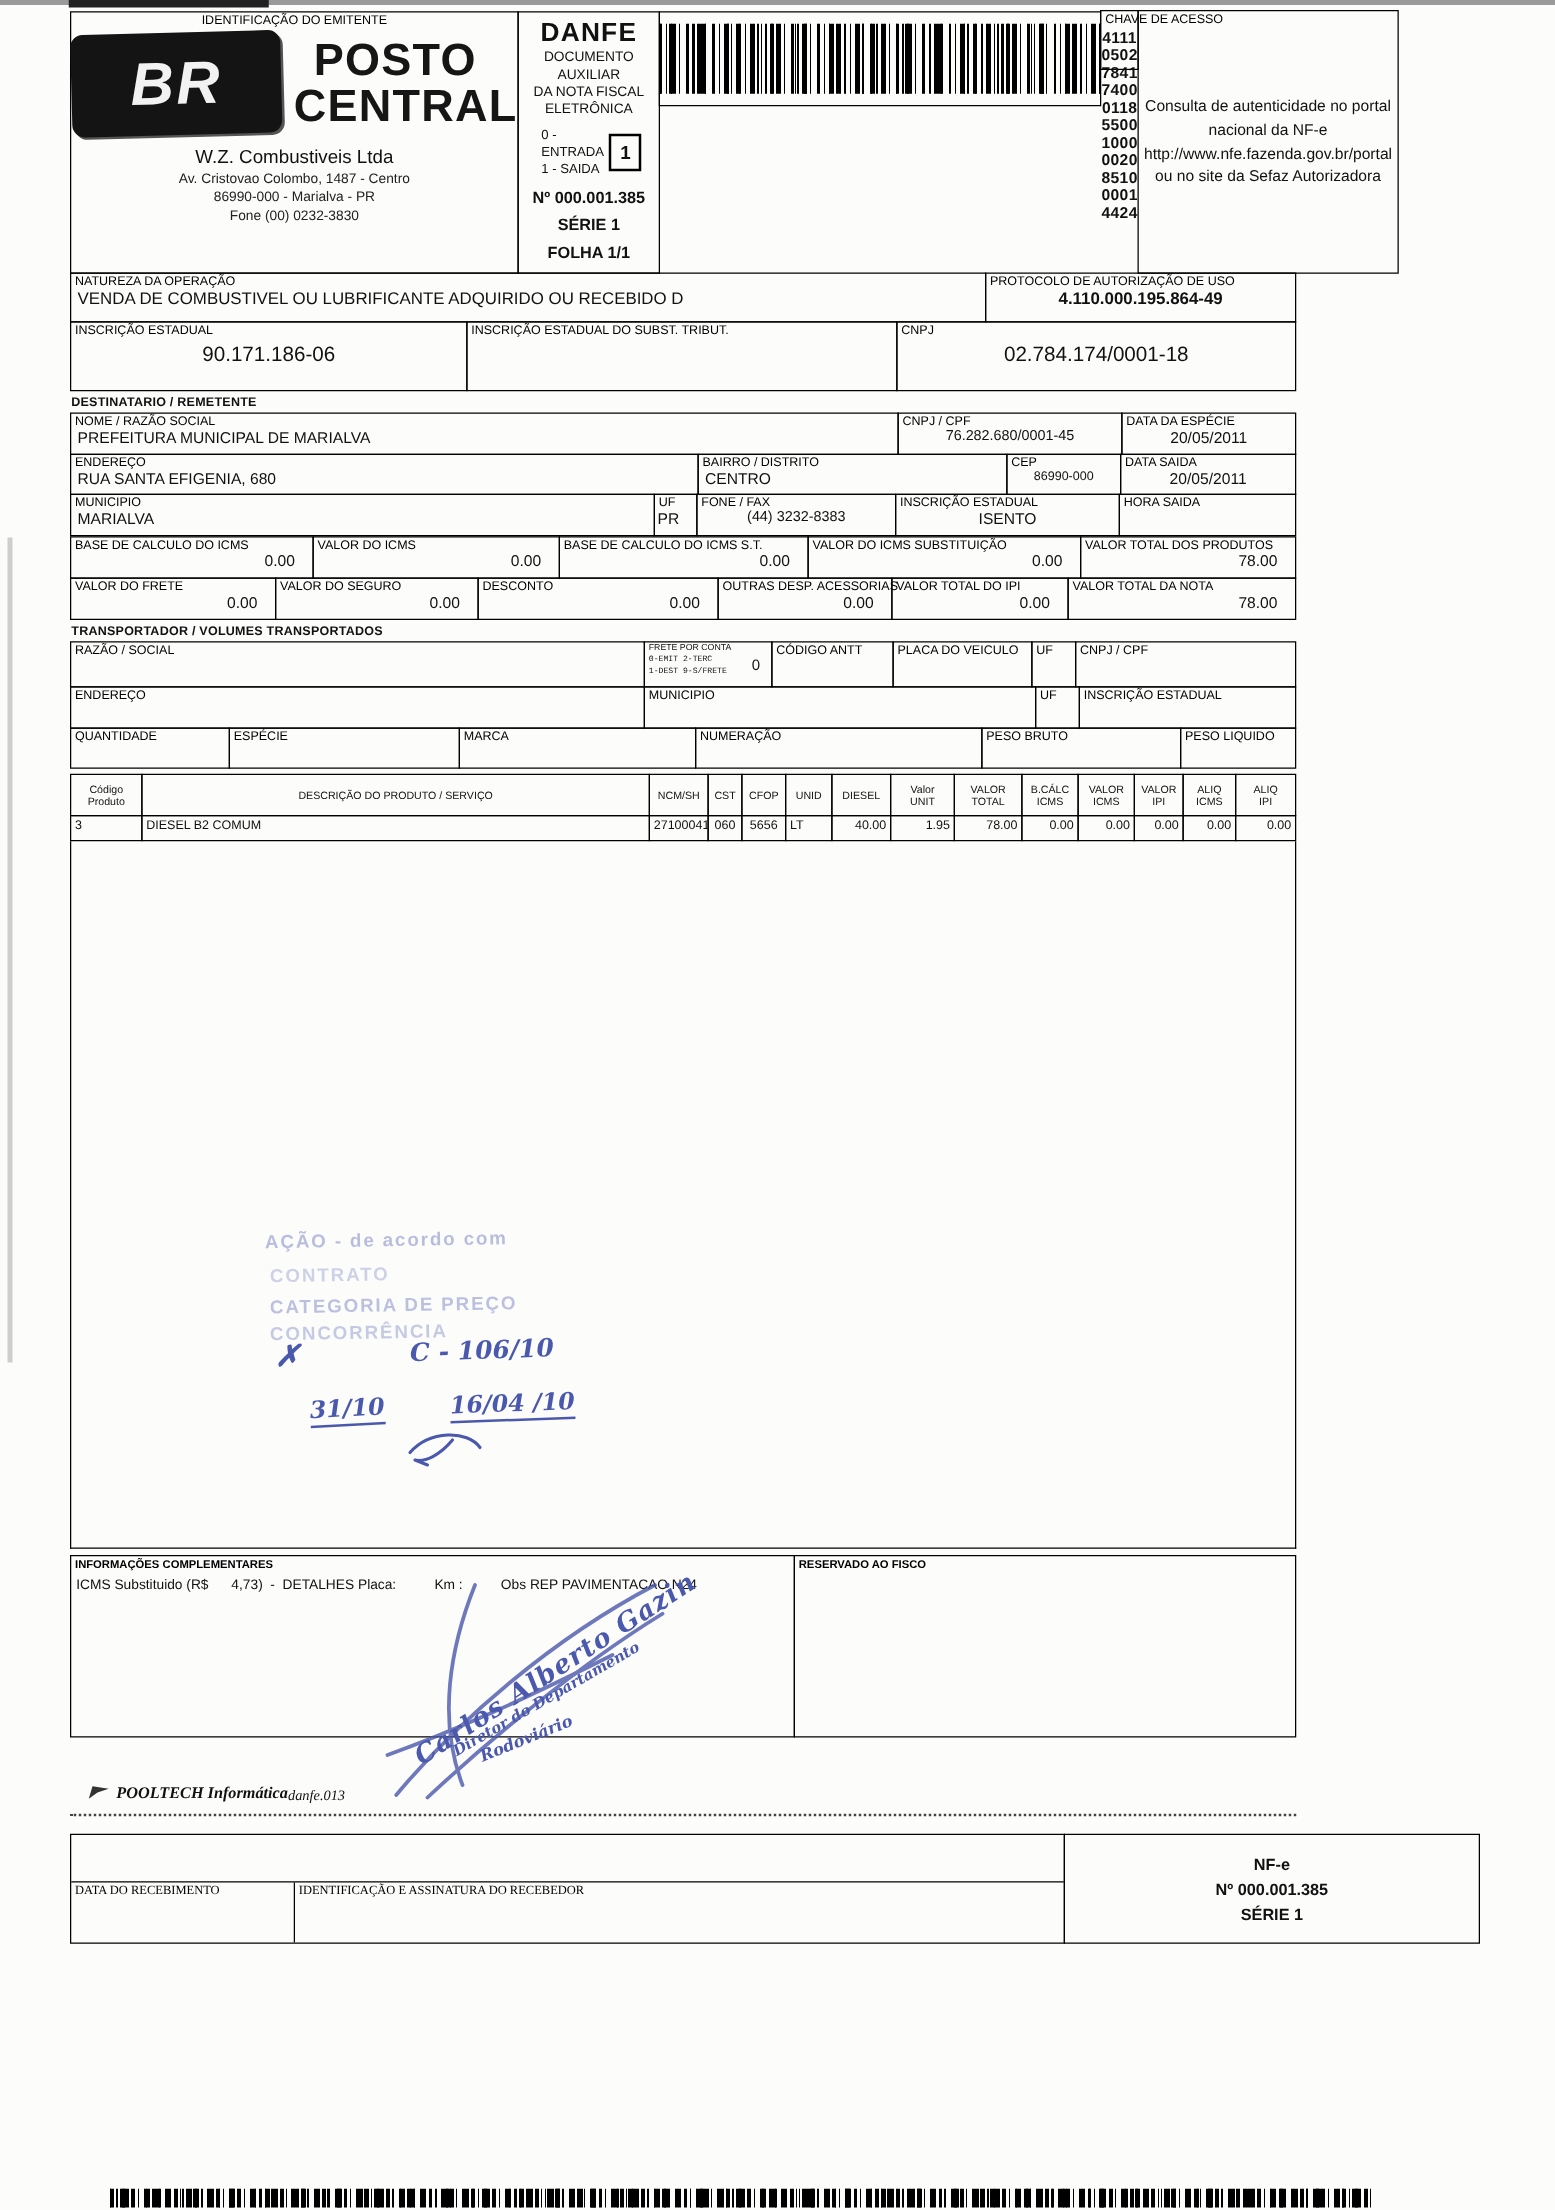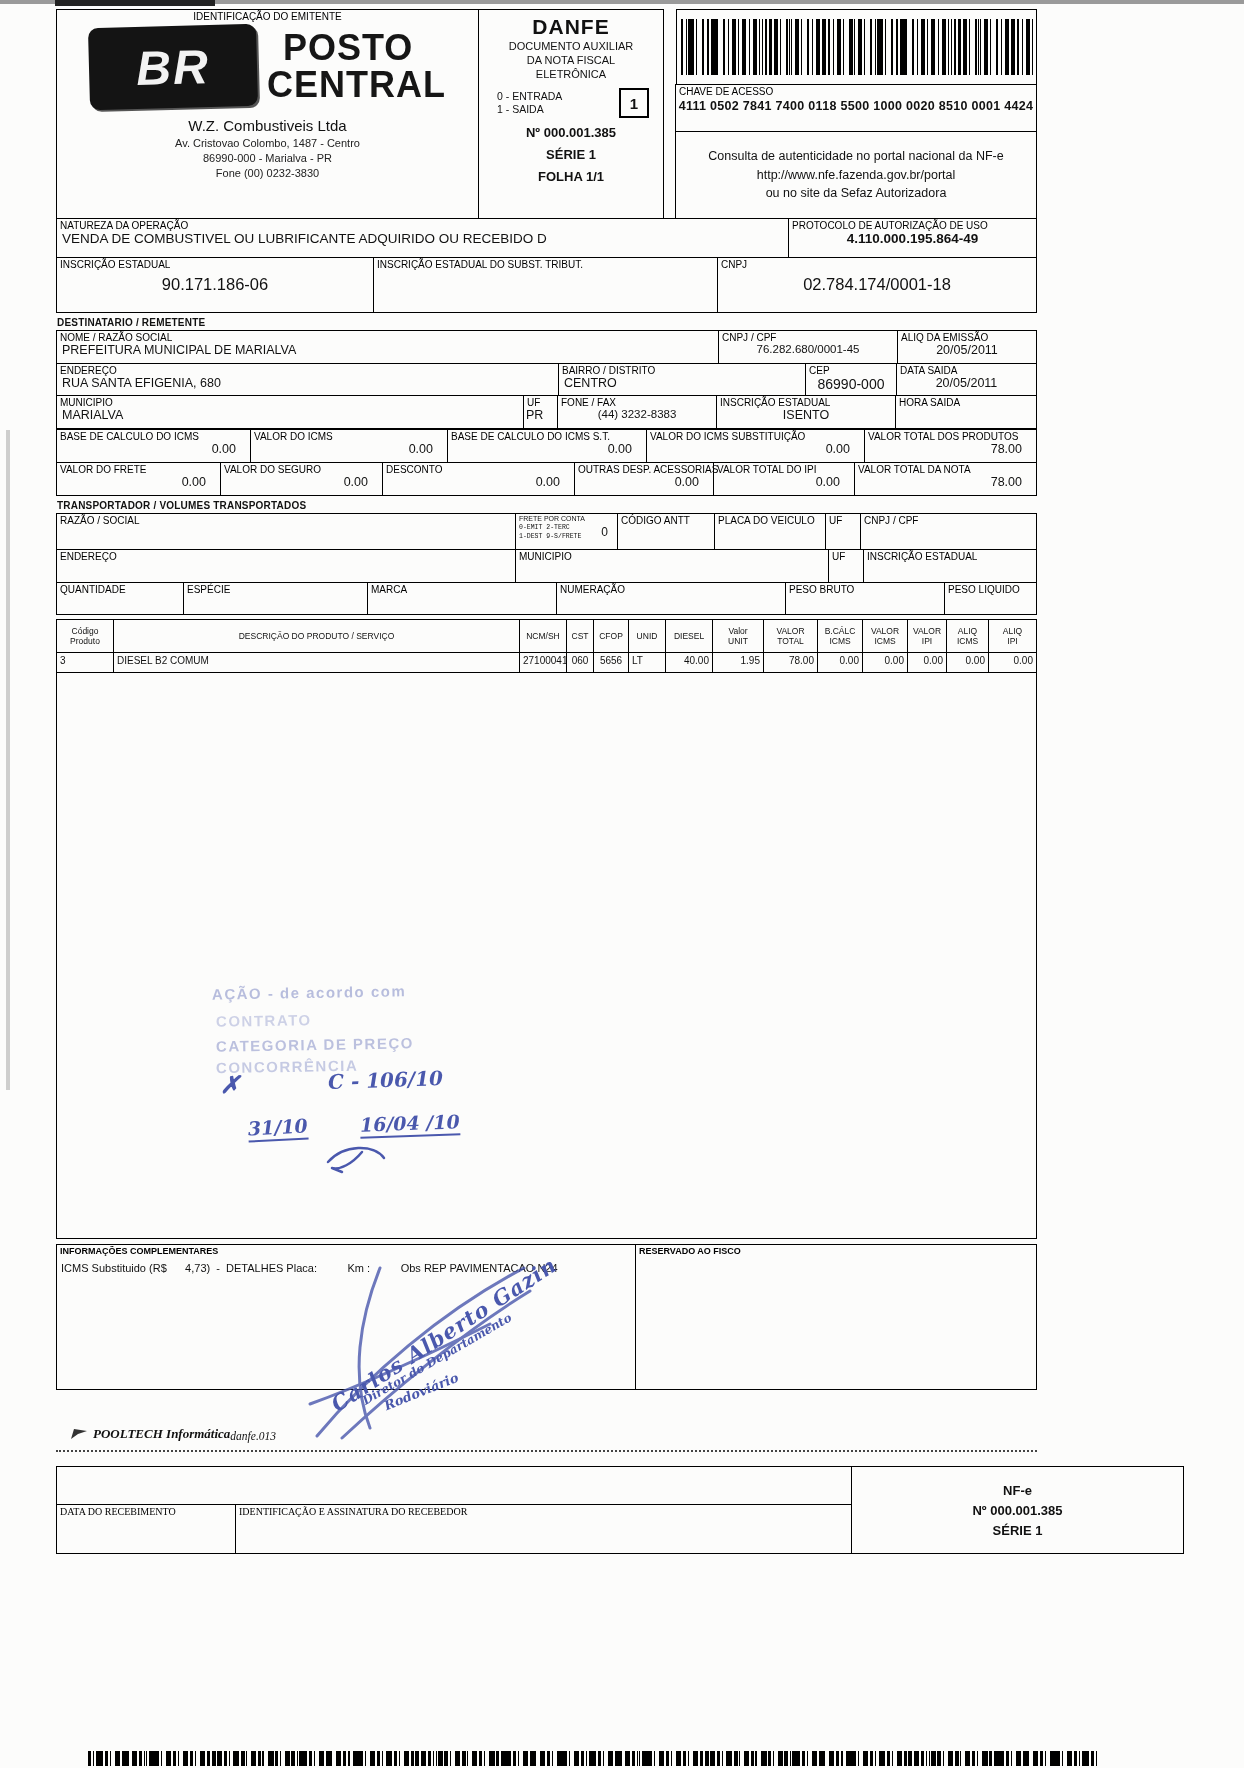--- a/index.html
+++ b/index.html
@@ -32,21 +32,21 @@
   .posto-central div:first-child{margin-left:16px;}
   .co-name{font-size:15px;margin-top:9px;}
   .co-line{font-size:11px;margin-top:3px;color:#222;}
   .danfe{width:186px;height:210px;text-align:center;padding:5px 4px;}
   .danfe-title{font-size:21px;font-weight:bold;letter-spacing:1px;}
   .danfe-sub{font-size:11px;line-height:1.25;margin-top:1px;}
   .es-wrap{display:flex;justify-content:space-between;align-items:center;margin:7px 10px 0 14px;}
   .es-lines{font-size:10.5px;text-align:left;line-height:1.3;}
   .tipo-box{width:26px;height:26px;border:2px solid #000;font-size:15px;font-weight:bold;display:flex;align-items:center;justify-content:center;}
   .danfe-num{font-size:13px;font-weight:bold;margin-top:7px;}
-  .rcol{display:flex;flex-direction:column;flex:1;margin-left:-1px;padding-left:13px;}
+  .rcol{display:flex;flex-direction:row;flex:1;margin-left:-1px;}
   .rcol .f{margin-top:-1px;}
   .rcol .f:first-child{margin-top:0;}
   .bc-box{height:76px;display:flex;align-items:center;justify-content:center;}
   .barcode{width:352px;height:56px;
     background-image:
       repeating-linear-gradient(90deg,#000 0 2px,transparent 2px 5px,#000 5px 6px,transparent 6px 9px,#000 9px 13px,transparent 13px 15px,#000 15px 16px,transparent 16px 21px),
       repeating-linear-gradient(90deg,#000 0 1px,transparent 1px 7px,#000 7px 10px,transparent 10px 14px,transparent 14px 27px);}
   .chave-box{height:48px;}
   .chave-v{font-size:12.5px;font-weight:bold;text-align:center;padding-top:14px;letter-spacing:.3px;}
   .consulta-box{flex:1;display:flex;align-items:center;justify-content:center;text-align:center;font-size:12.5px;line-height:1.5;padding:4px;}
@@ -186,36 +186,36 @@
     <div class="row">
       <div class="f h34" style="width:663px">
         <span class="lb">NOME / RAZÃO SOCIAL</span>
         <span class="val">PREFEITURA MUNICIPAL DE MARIALVA</span>
       </div>
       <div class="f h34" style="width:180px">
         <span class="lb">CNPJ / CPF</span>
         <span class="val v-c" style="font-size:11.5px">76.282.680/0001-45</span>
       </div>
       <div class="f h34" style="flex:1">
-        <span class="lb">ALIQ DA EMISSÃO</span>
+        <span class="lb">DATA DA ESPÉCIE</span>
         <span class="val v-c">20/05/2011</span>
       </div>
     </div>
     <div class="row tight">
       <div class="f h33" style="width:503px">
         <span class="lb">ENDEREÇO</span>
         <span class="val">RUA SANTA EFIGENIA, 680</span>
       </div>
       <div class="f h33" style="width:248px">
         <span class="lb">BAIRRO / DISTRITO</span>
         <span class="val">CENTRO</span>
       </div>
       <div class="f h33" style="width:92px">
         <span class="lb">CEP</span>
-        <span class="val v-c" style="font-size:14px">86990-000</span>
+        <span class="val v-c" style="font-size:10px">86990-000</span>
       </div>
       <div class="f h33" style="flex:1">
         <span class="lb">DATA SAIDA</span>
         <span class="val v-c">20/05/2011</span>
       </div>
     </div>
     <div class="row tight">
       <div class="f h34" style="width:468px">
         <span class="lb">MUNICIPIO</span>
         <span class="val">MARIALVA</span>

